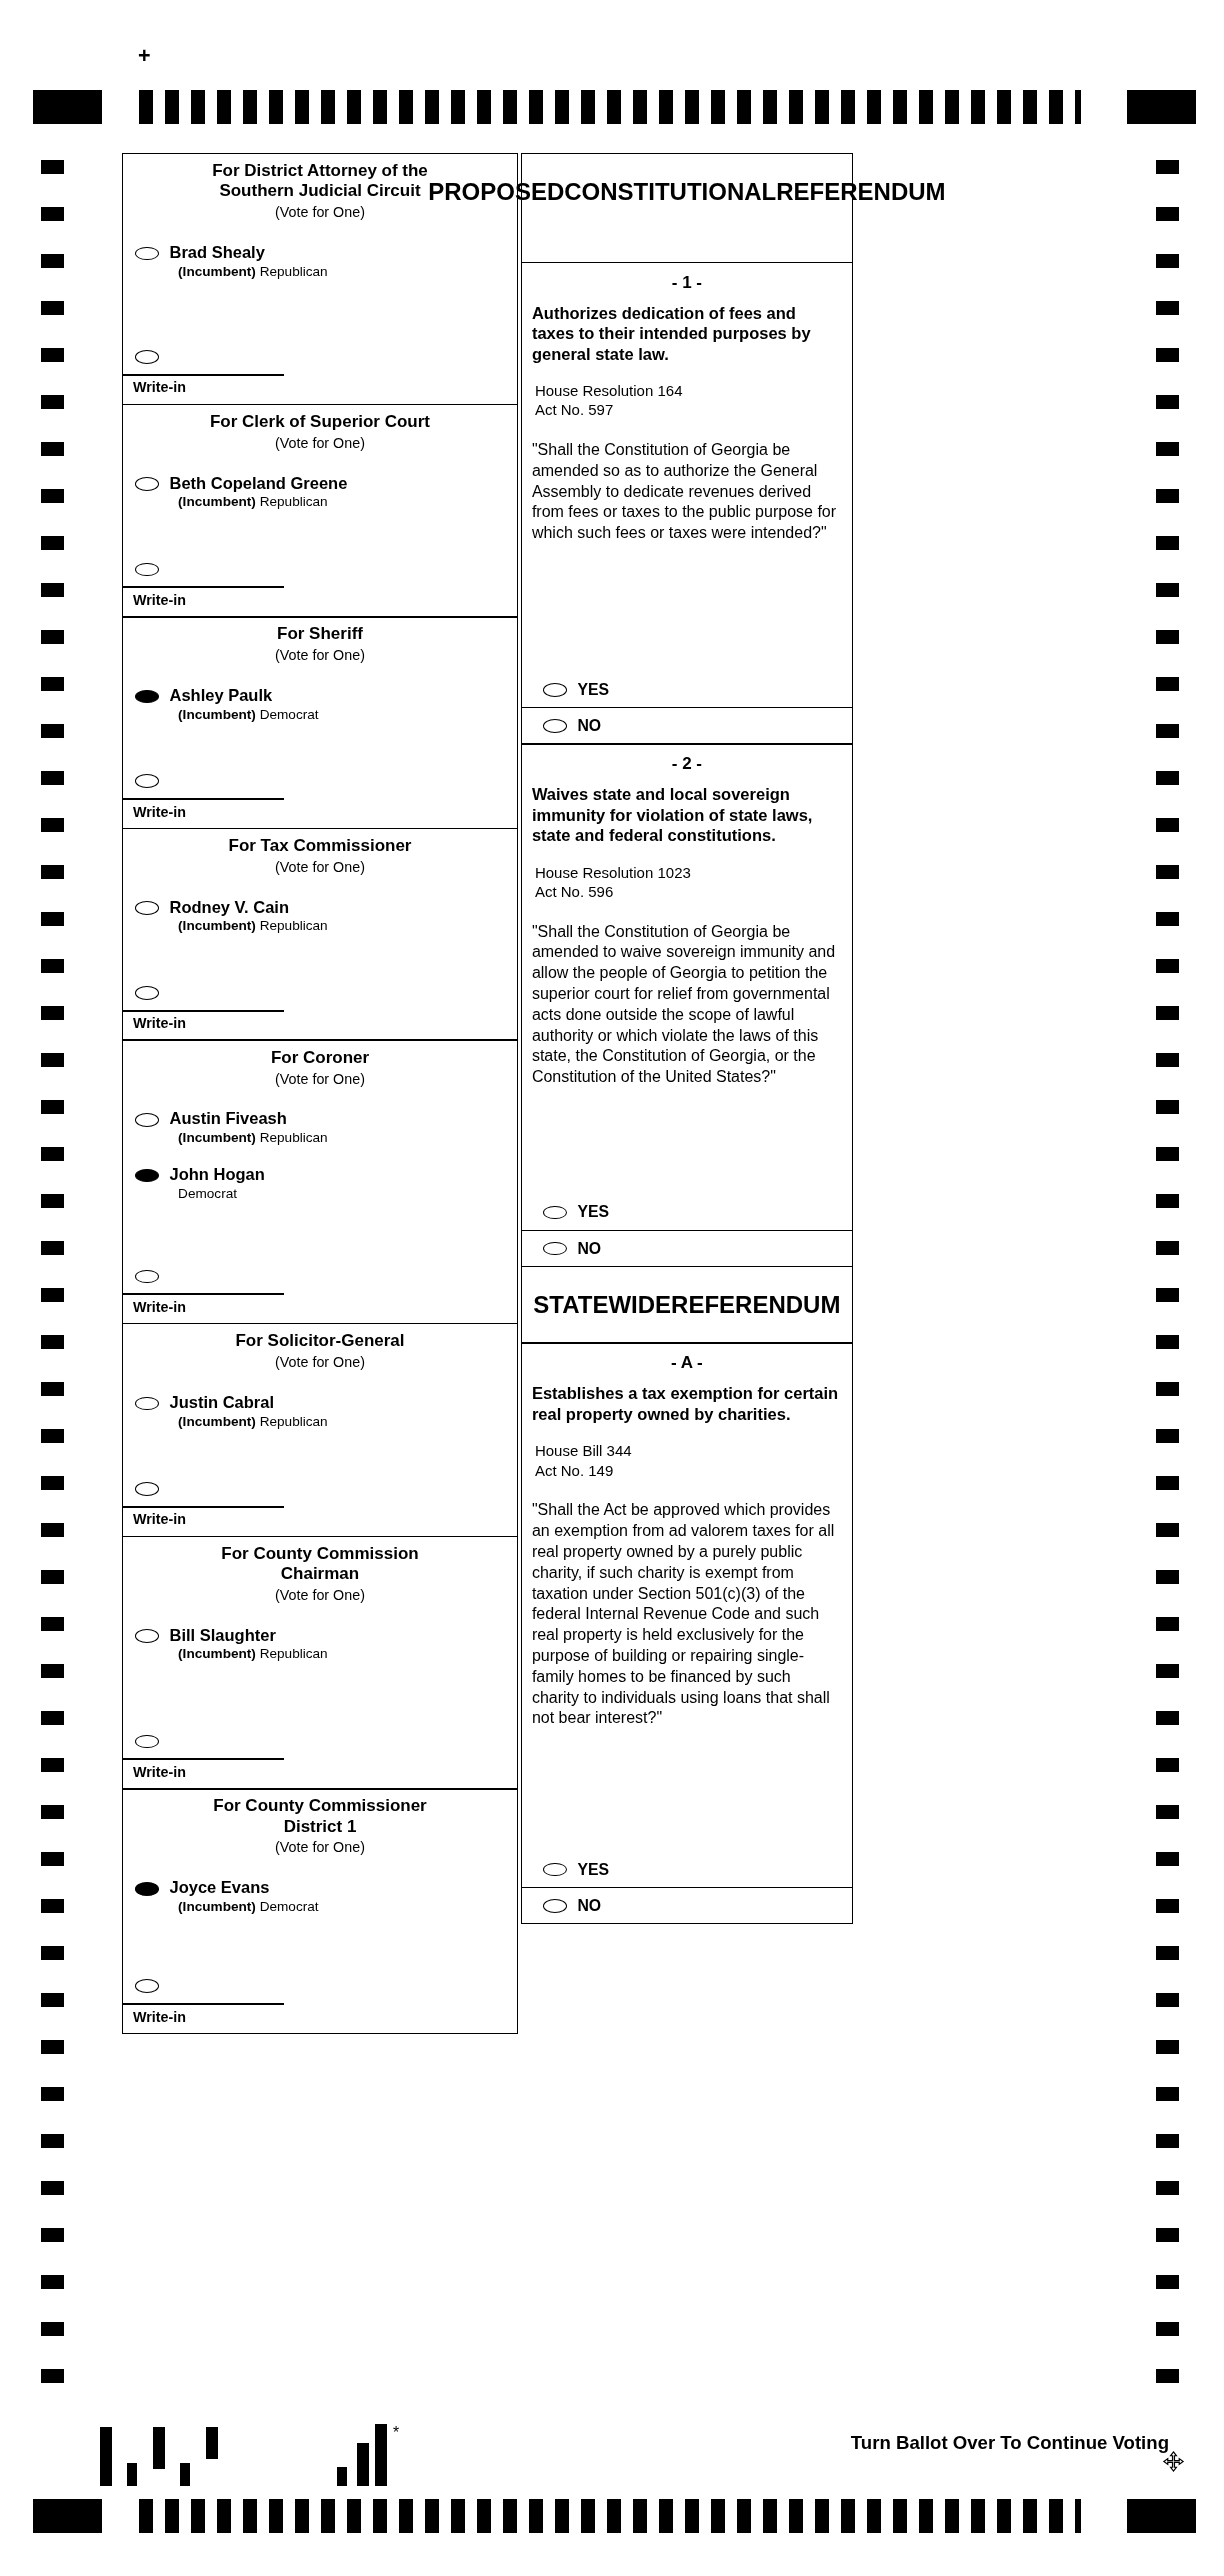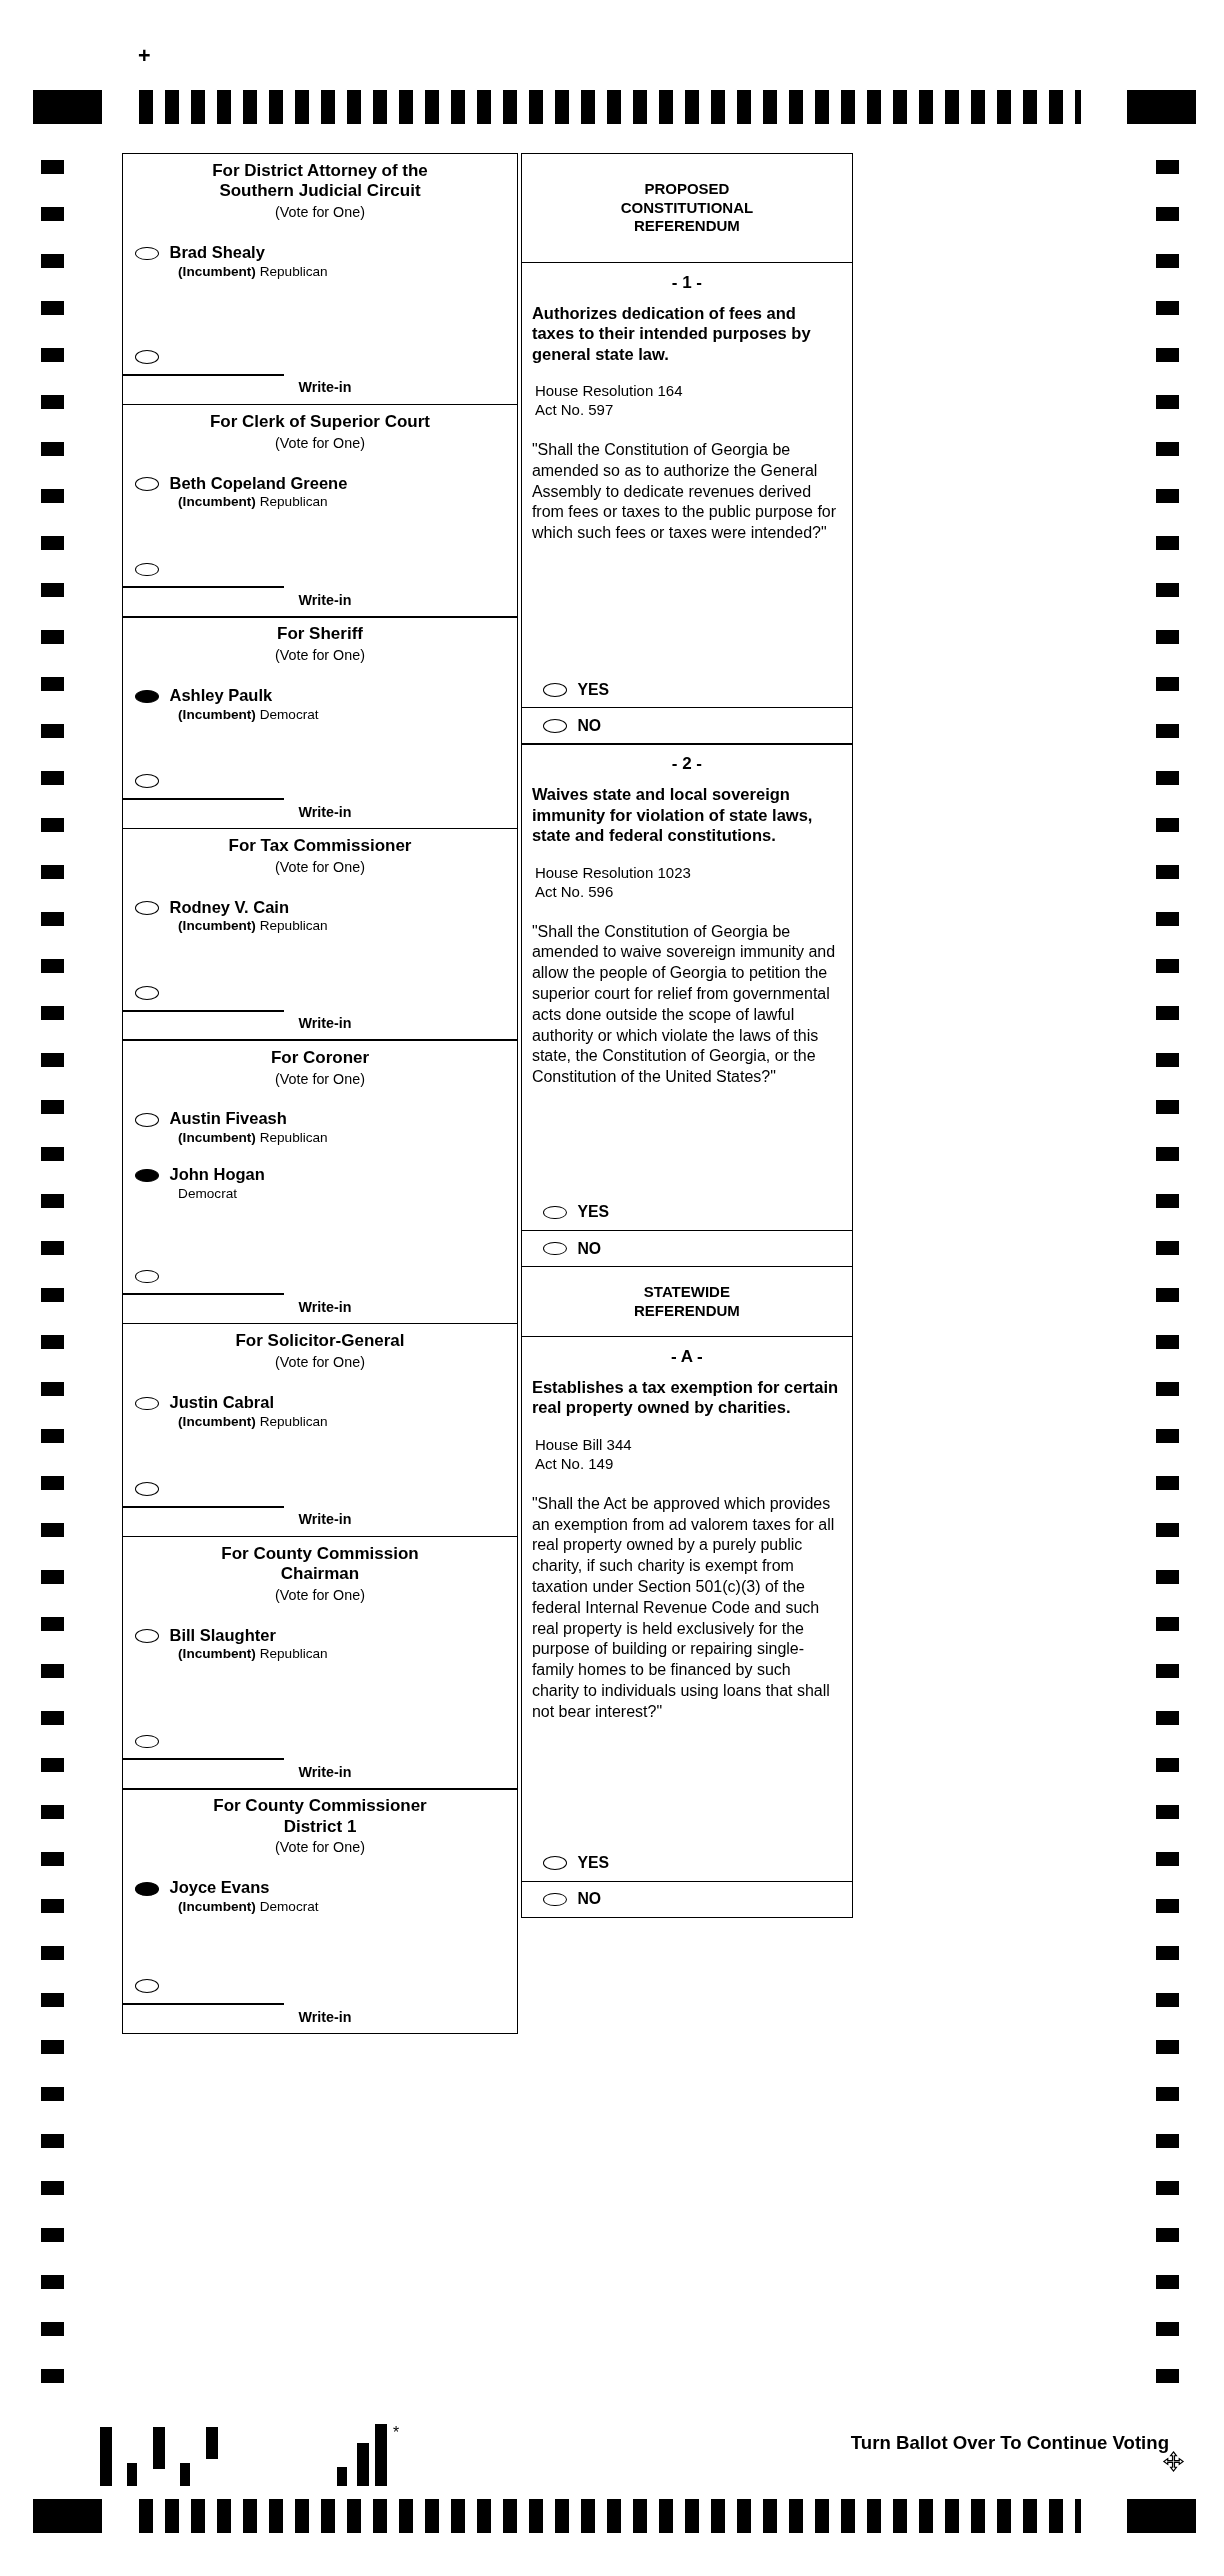--- a/index.html
+++ b/index.html
@@ -38,25 +38,25 @@
   .oval { flex:none; width:24px; height:13.6px; border:1.8px solid #000; border-radius:50%; background:#fff; display:inline-block; }
   .oval.filled { background:#000; }
   .cand .oval { margin-top:3.6px; }
   .cand-txt { margin-left:11px; }
   .cand-name { font-size:16.5px; font-weight:bold; line-height:1.12; }
   .cand-sub { font-size:13.6px; margin:2.1px 0 0 8.6px; }
   .cand-sub .b { font-weight:bold; }
   .writein-oval-row { margin-top:auto; padding-top:17px; }
   .writein { margin-top:10px; }
   .wi-line { width:161px; height:2.1px; background:#000; }
-  .wi-label { font-size:14.3px; font-weight:bold; margin:3.6px 0 0 10px;text-align:center; }
+  .wi-label { font-size:14.3px; font-weight:bold; margin:3.6px 0 0 10px; }
 
   
-  .m-header { border:1.4px solid #000; margin-top:-1.4px; text-align:center; font-weight:bold; font-size:15px;
-    line-height:1.25; display:flex; flex-direction:column; justify-content:center; padding:16px; }
+  .m-header { border:1.4px solid #000; margin-top:-1.4px; text-align:center; font-weight:bold; font-size:24px;
+    line-height:1.25; display:flex; justify-content:center; padding:23px; }
   .col-measures .m-header:first-child { margin-top:0; }
   .measure { border:1.4px solid #000; margin-top:-1.4px; display:flex; flex-direction:column; }
   .m-number { text-align:center; font-weight:bold; font-size:17px; margin:10px 0 5.7px; }
   .m-summary { font-weight:bold; font-size:16.5px; line-height:1.24; margin:4.3px 11.5px 0 10px; }
   .m-ref { font-size:15px; line-height:1.3; margin:17px 11.5px 0 13px; }
   .m-question { font-size:16px; line-height:1.3; margin:20px 11.5px 0 10px; }
   .answers { margin-top:auto; padding-top:15.8px; }
   .answer { display:flex; align-items:center; padding:8.6px 0 8.6px 21.5px; }
   .answer + .answer { border-top:1.4px solid #000; }
   .ans-label { font-weight:bold; font-size:15.8px; margin-left:10px; }

